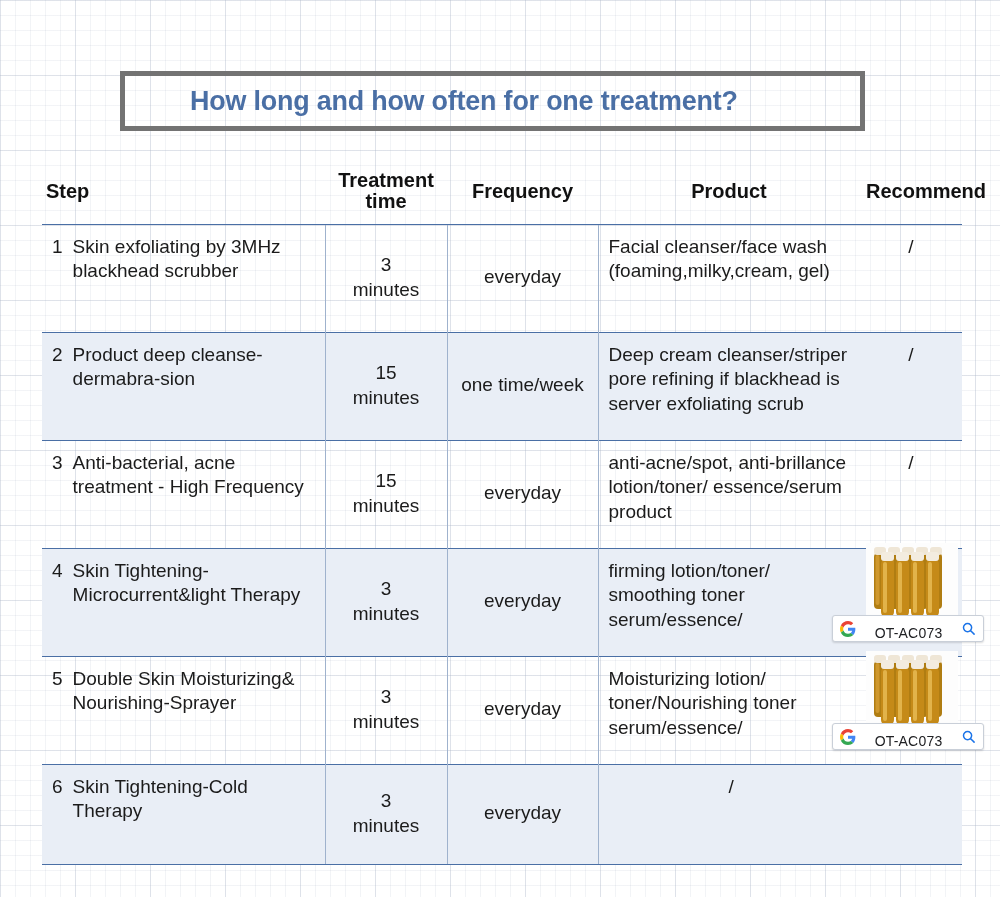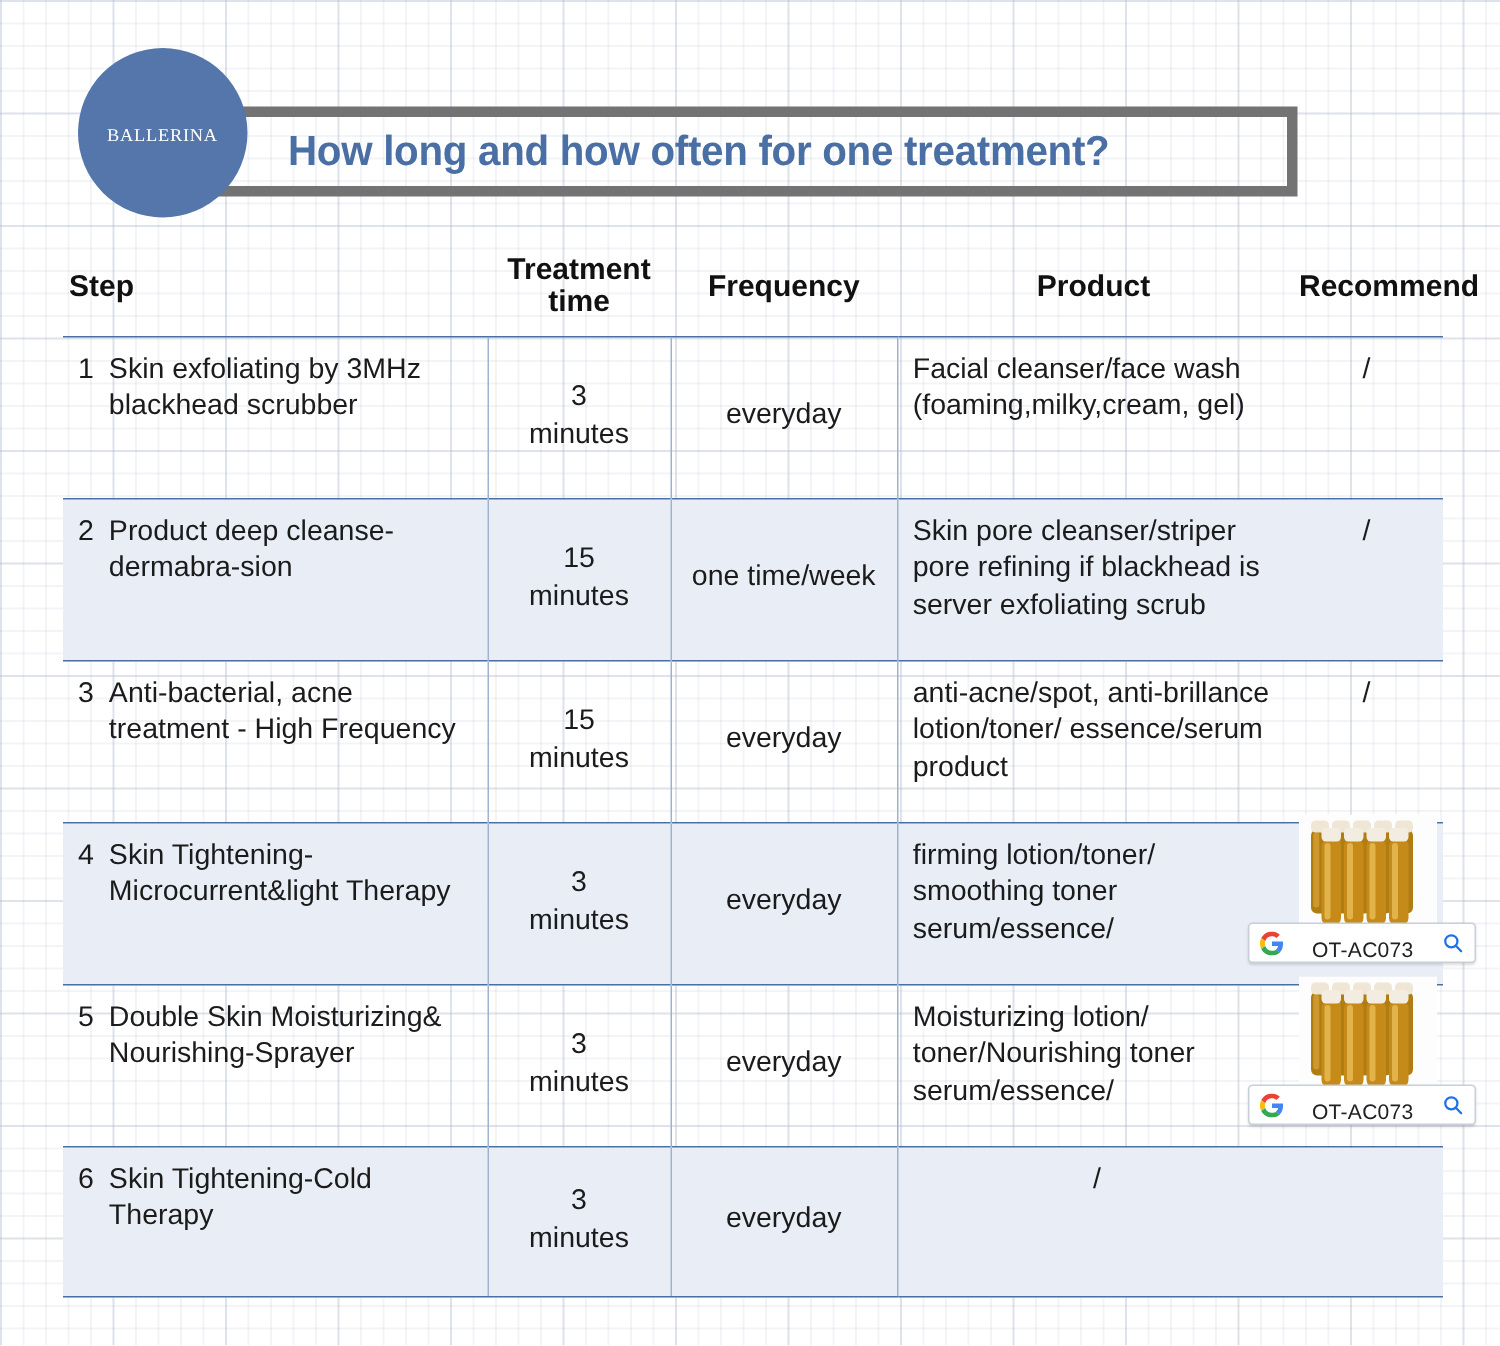--- a/index.html
+++ b/index.html
@@ -67,21 +67,21 @@
     text-transform: lowercase;
     white-space: nowrap;
     transform: scaleX(1.02);
   }
   #title-box {
     position: absolute;
     left: 120px;
     top: 71px;
     width: 745px;
     height: 60px;
-    border: 7px solid #737373;
+    border: 5px solid #737373;
     background: transparent;
     box-sizing: border-box;
     z-index: 3;
     display: flex;
     align-items: center;
   }
   #title-text {
     margin-left: 65px;
     color: #4a6fa5;
     font-size: 28px;
@@ -217,23 +217,20 @@
 <div id="grid-bg"></div>
 
 <div id="page">
 
   <div id="header-band">
 
     <div id="title-box">
       <div id="title-text">How long and how often for one treatment?</div>
     </div>
 
-    <div id="logo-circle">
-      <span id="logo-text">BALLERINA</span>
-    </div>
 
   </div>
 
   <div id="table-wrap">
     <table class="treat">
       <colgroup>
         <col class="c-step">
           <col class="c-time">
           <col class="c-freq">
           <col class="c-prod">
@@ -278,21 +275,21 @@
               <span class="step-label">Product deep cleanse-dermabra-sion</span>
             </div>
           </td>
           <td class="col-time">
             <div class="time-inner">
               <div>15</div>
               <div>minutes</div>
             </div>
           </td>
           <td class="col-freq">one time/week</td>
-          <td class="col-prod">Skin pore cleanser/striper pore refining if blackhead is server exfoliating scrub</td>
+          <td class="col-prod">Deep cream cleanser/striper pore refining if blackhead is server exfoliating scrub</td>
           <td class="col-rec">/</td>
         </tr>
 
         <tr style="height:108px;">
           <td class="col-step">
             <div class="step-cell">
               <span class="step-num">3</span>
               <span class="step-label">Anti-bacterial, acne treatment - High Frequency</span>
             </div>
           </td>

